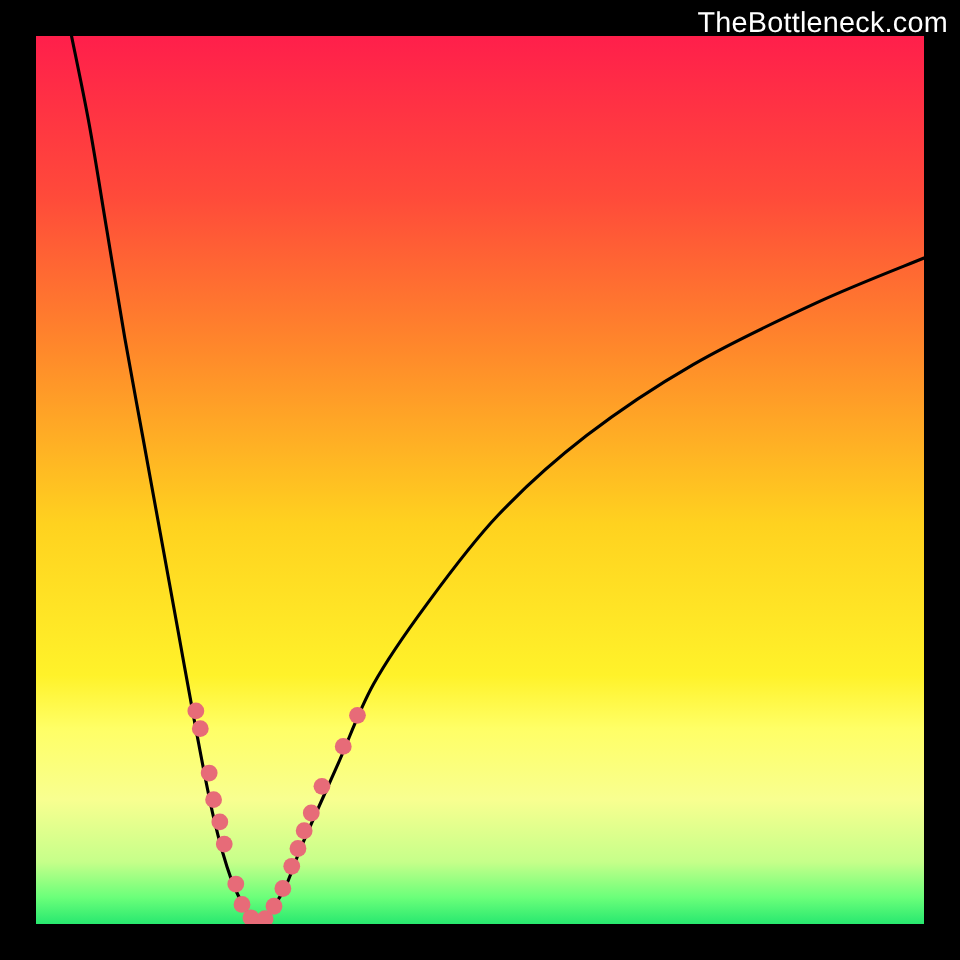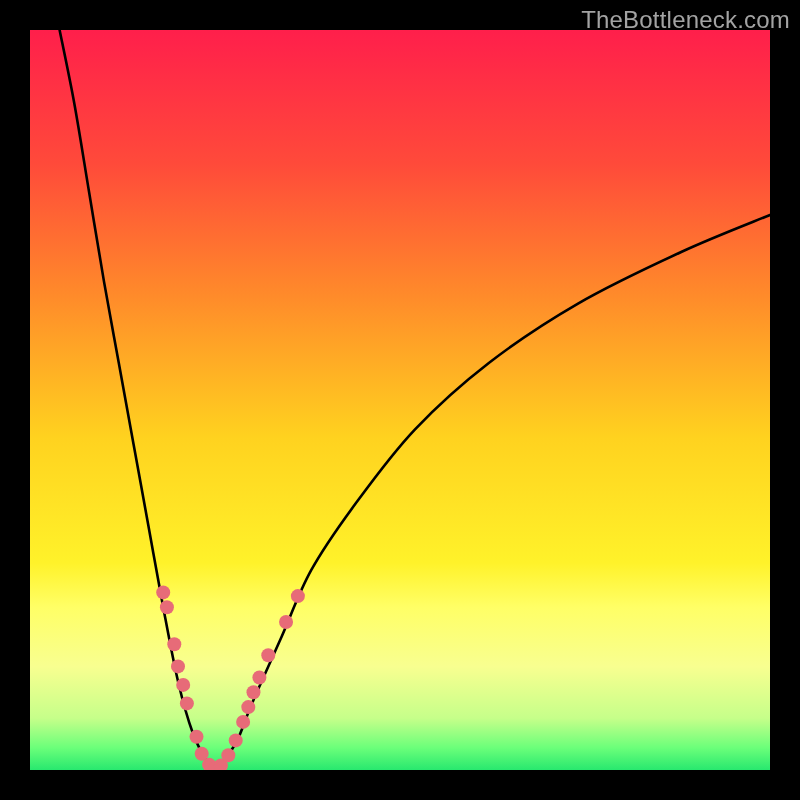--- a/index.html
+++ b/index.html
@@ -29,21 +29,21 @@
     inset: 0;
   }
   .curve-svg {
     position: absolute;
     inset: 0;
   }
   .watermark {
     position: absolute;
     top: 6px;
     right: 10px;
-    color: #a3a3a3;
+    color: #ffffff;
     font-size: 24px;
     letter-spacing: 0.2px;
     font-weight: 400;
   }
 </style>
 </head>
 <body>
 
 <div class="frame">
   <div class="watermark">TheBottleneck.com</div>

